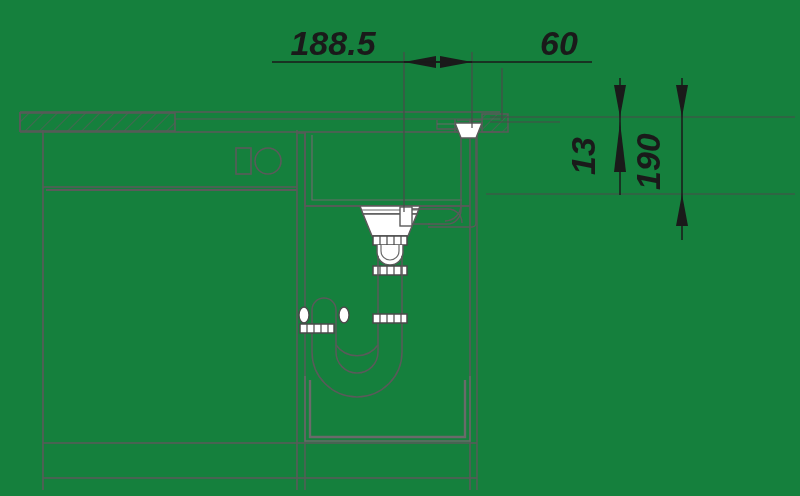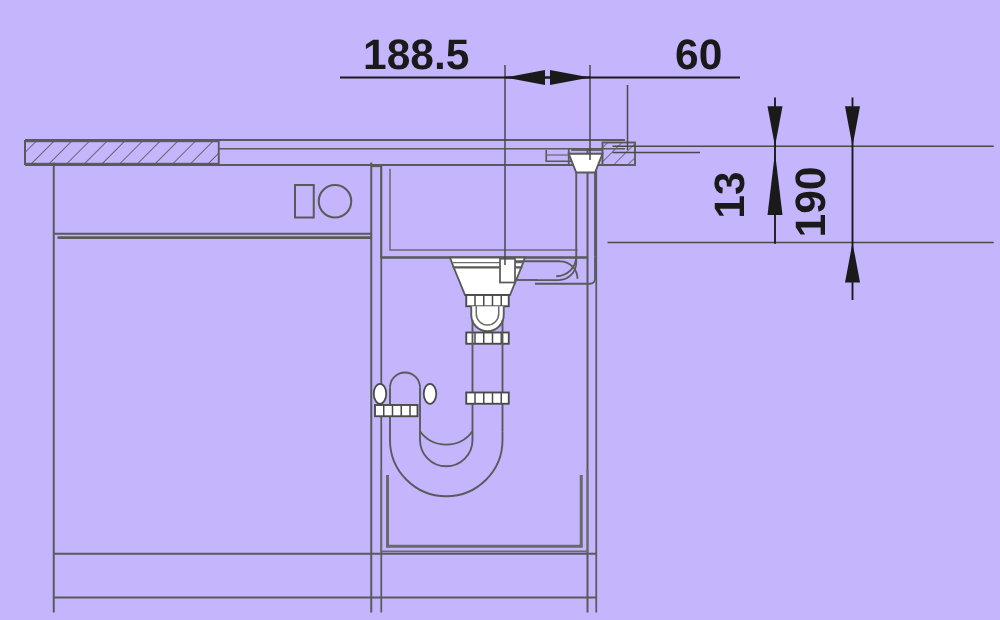--- a/index.html
+++ b/index.html
@@ -8,22 +8,23 @@
     padding: 0;
     background: #ffffff;
   }
   body {
     font-family: "Liberation Sans", sans-serif;
   }
   #drawing-root {
     position: relative;
     width: 800px;
     height: 496px;
-    background: #c4b5fd;
+    background: #15803d;
     overflow: hidden;
+    font-style: italic;
   }
   #drawing-svg {
     position: absolute;
     left: 0;
     top: 0;
     width: 800px;
     height: 496px;
     display: block;
   }
   .dim-text {

